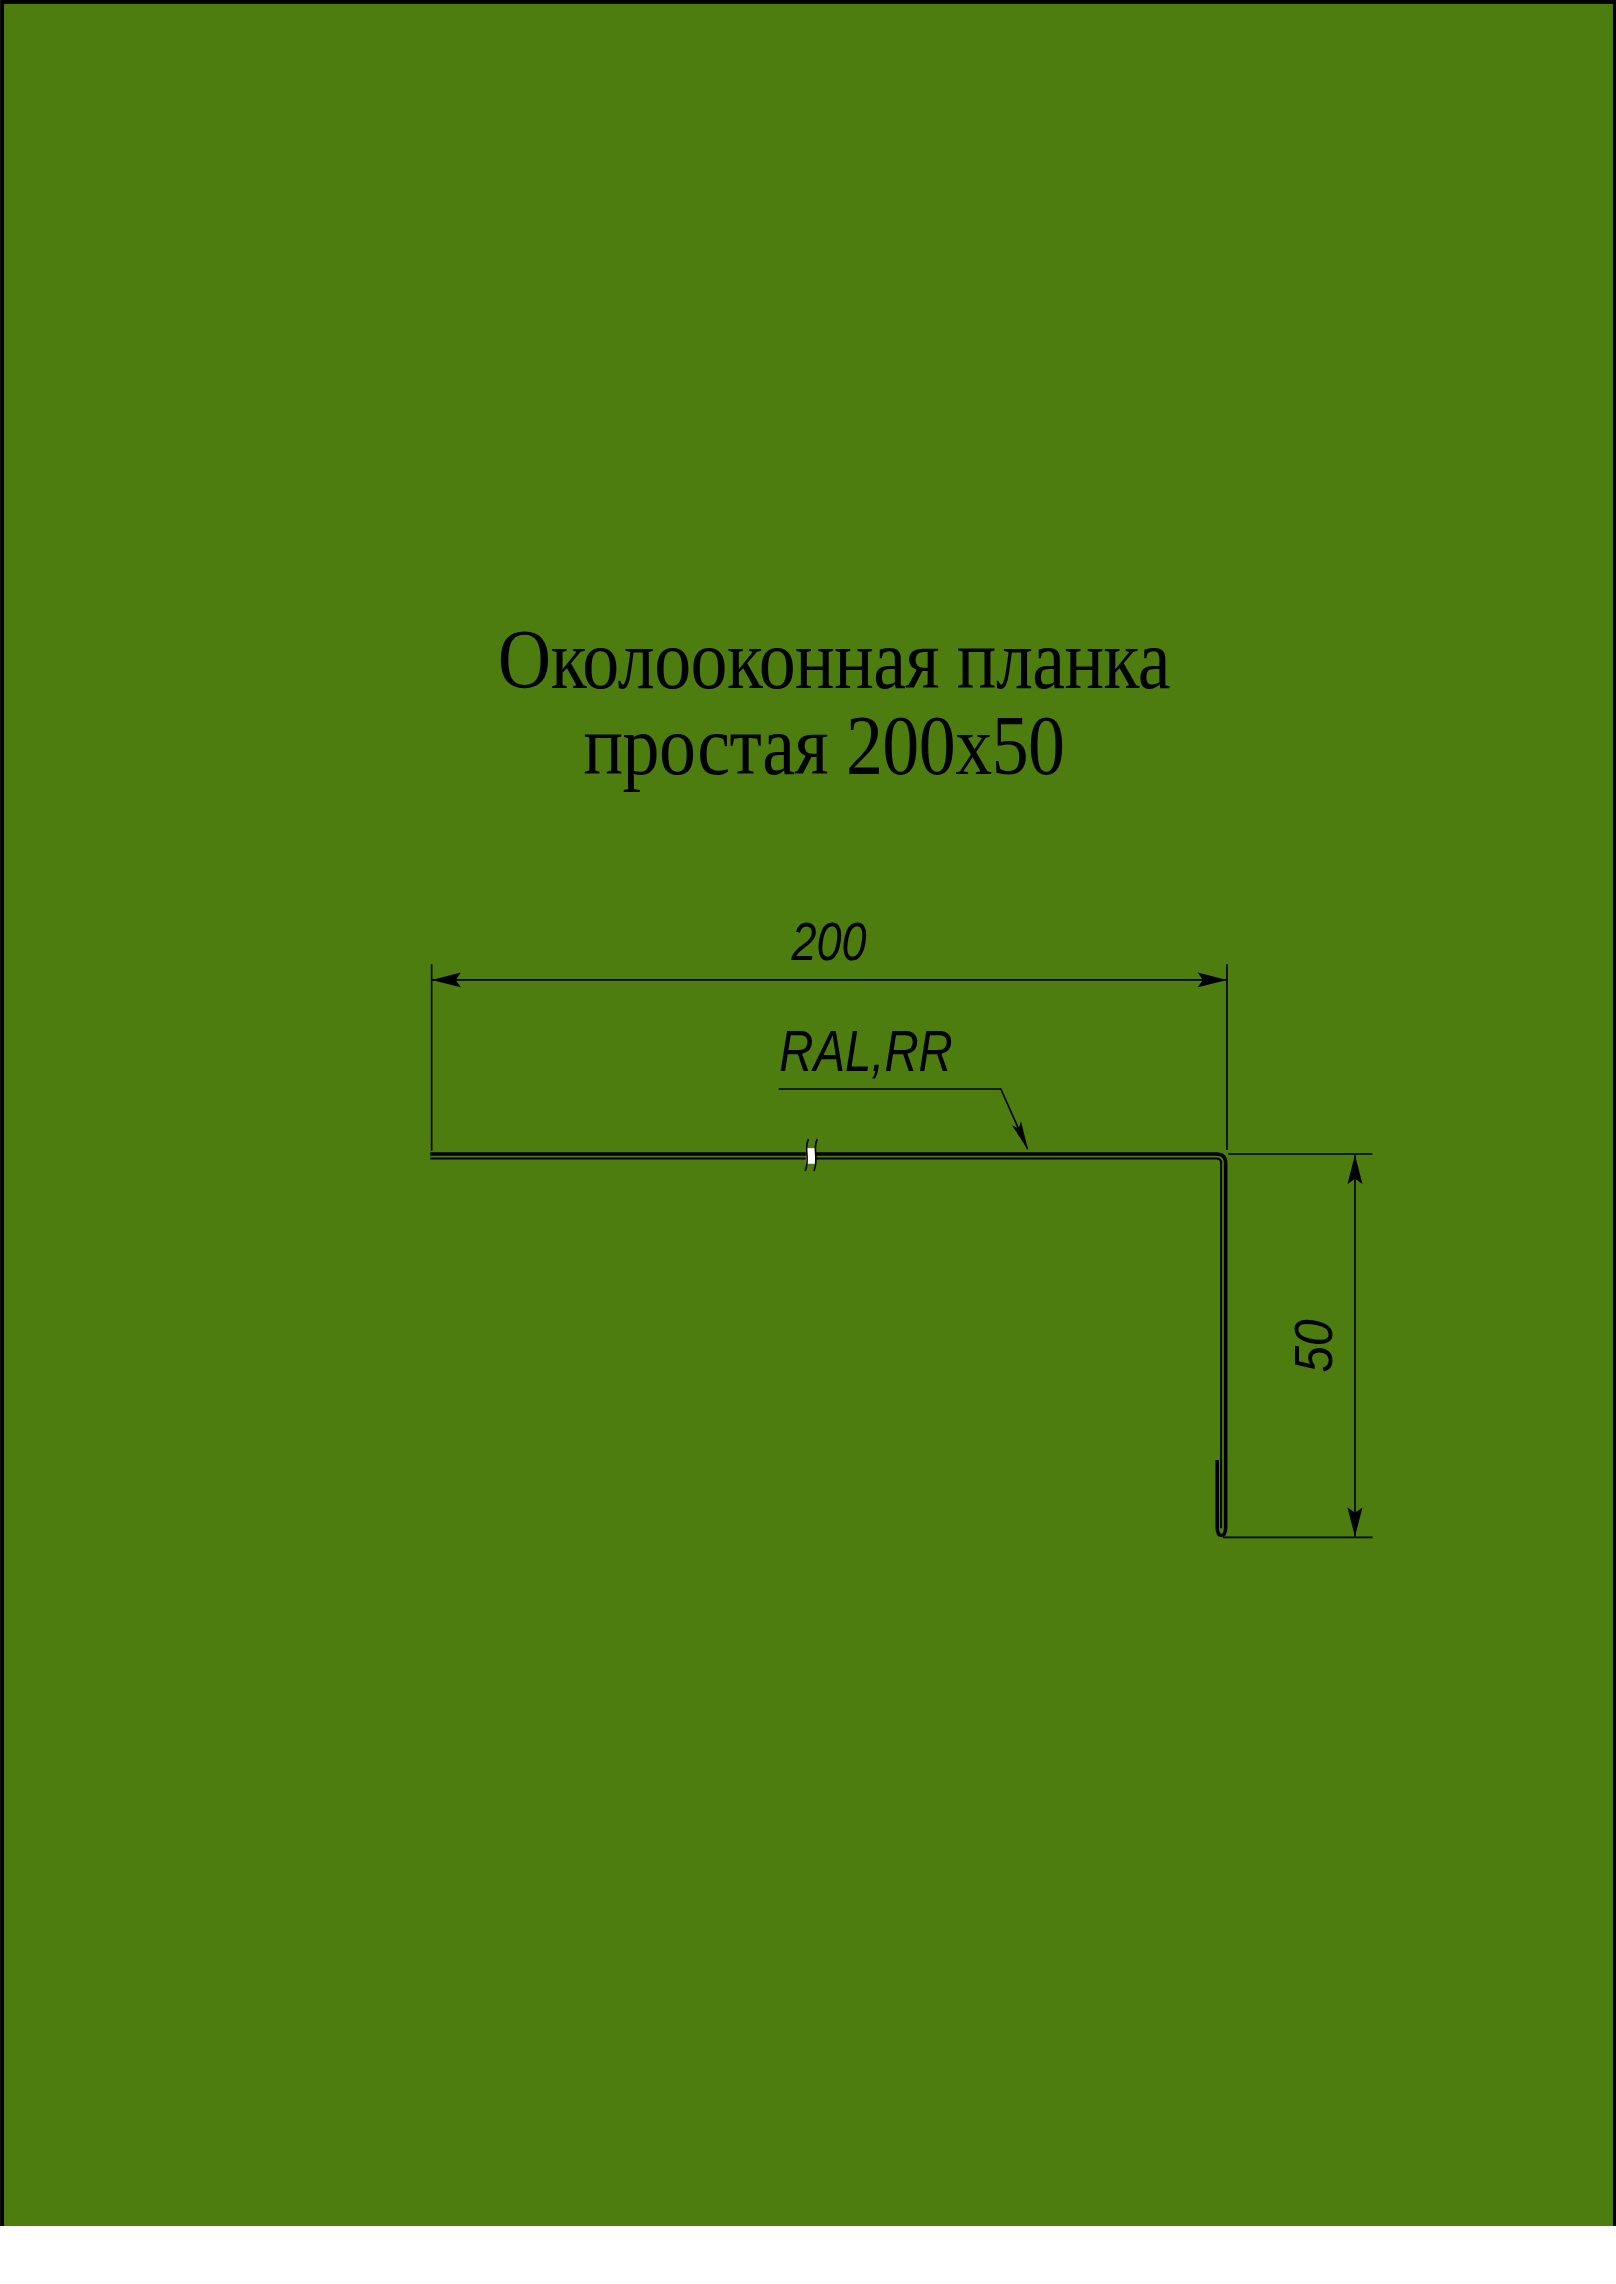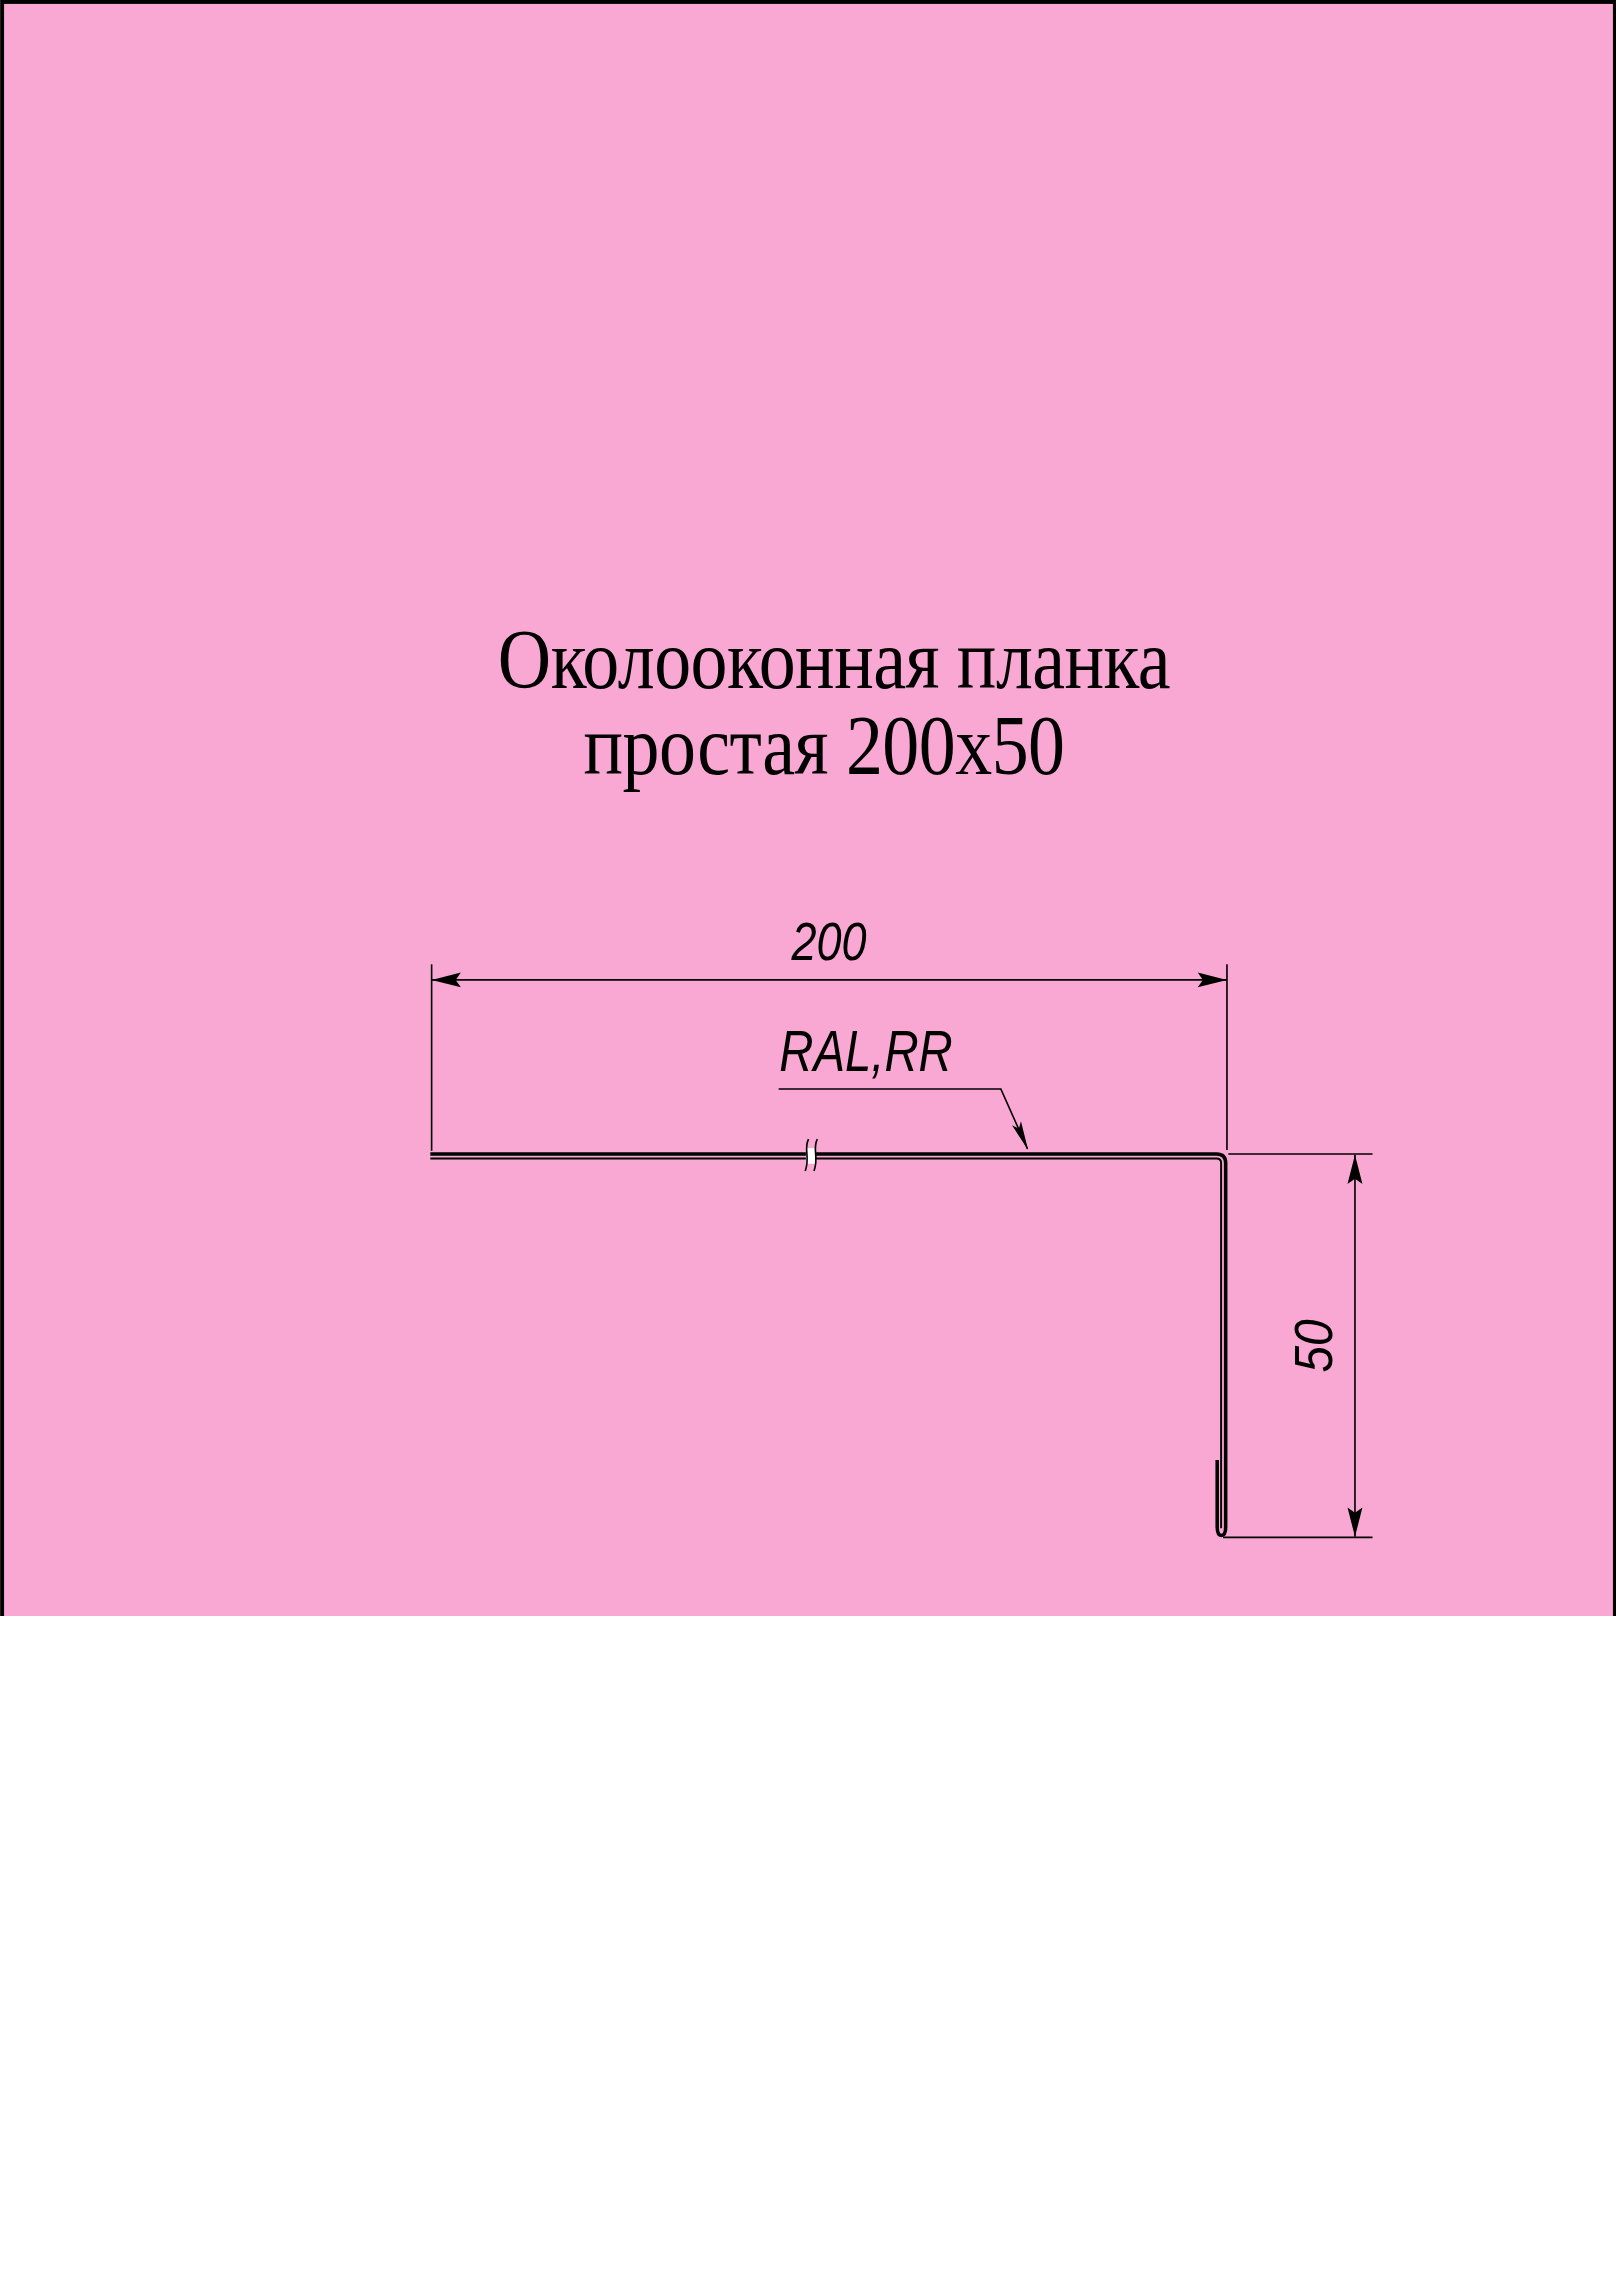--- a/index.html
+++ b/index.html
@@ -3,22 +3,22 @@
 <meta charset="utf-8">
 <style>
   html, body {
     margin: 0;
     padding: 0;
     background: #ffffff;
   }
   .page {
     position: relative;
     width: 1617px;
-    height: 1616px;
-    background: #f9a8d4;
+    height: 2226px;
+    background: #4d7c0f;
     overflow: hidden;
   }
   .drawing-svg {
     position: absolute;
     left: 0;
     top: 0;
     width: 1617px;
     height: 2284px;
   }
   .txt {

